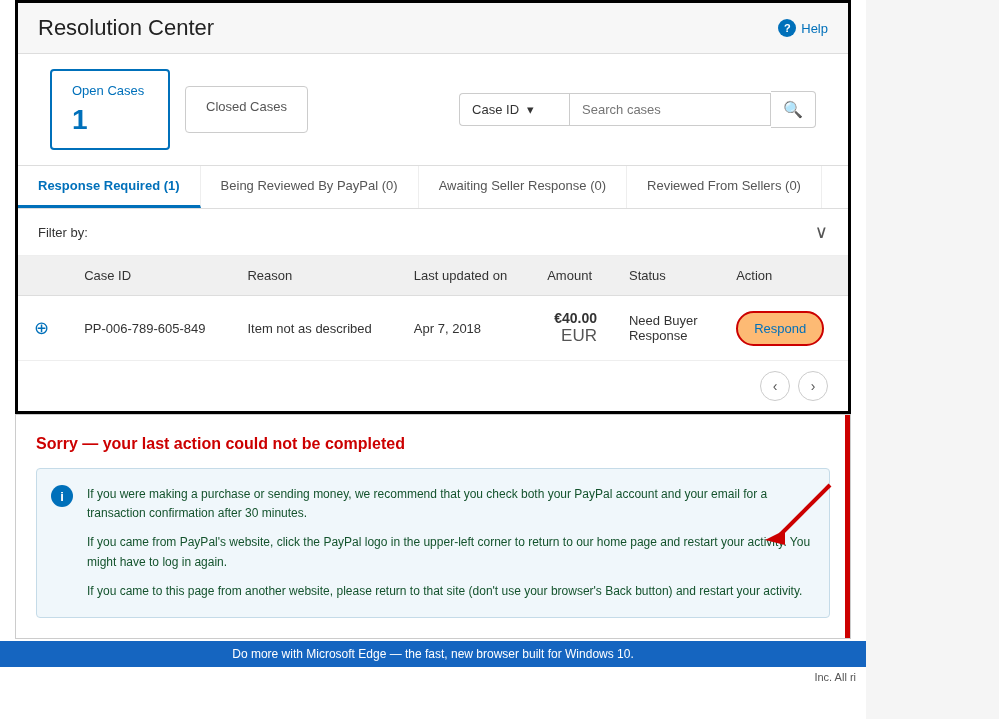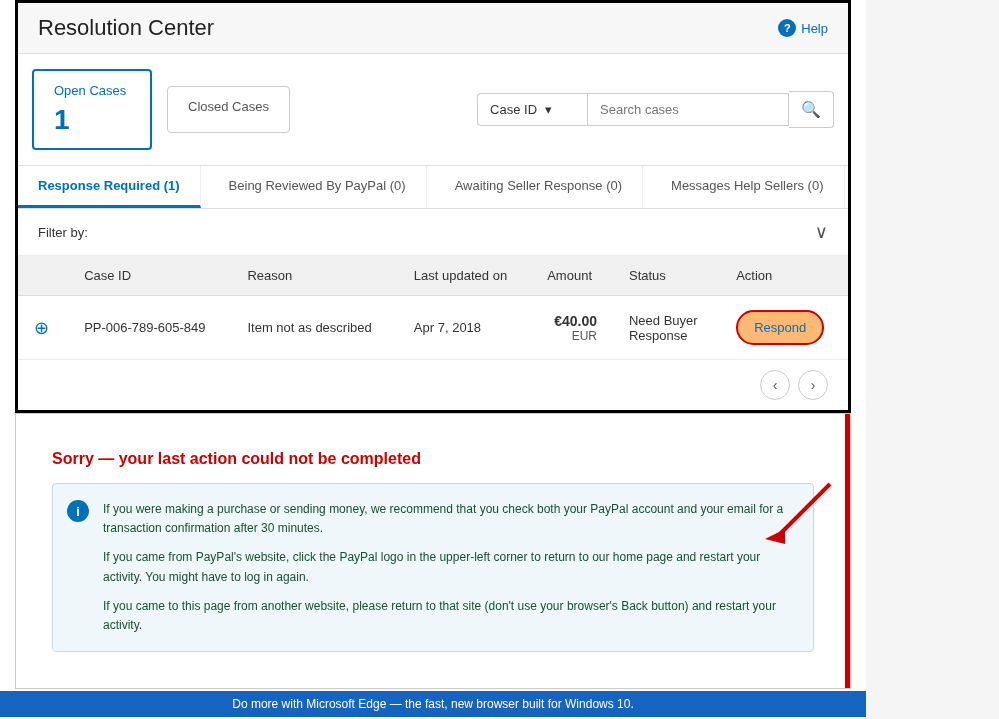--- a/index.html
+++ b/index.html
@@ -51,21 +51,21 @@
       height: 18px;
       display: inline-flex;
       align-items: center;
       justify-content: center;
       font-size: 11px;
       font-weight: bold;
     }
 
     
     .cards-search-row {
-      padding: 15px 14px;
+      padding: 15px 32px;
       display: flex;
       align-items: center;
       gap: 15px;
     }
 
     .case-card {
       border: 1px solid #ccc;
       border-radius: 4px;
       padding: 12px 20px;
       min-width: 120px;
@@ -133,21 +133,20 @@
       color: #555;
       font-size: 16px;
     }
 
     
     .tabs-row {
       border-top: 1px solid #ddd;
       border-bottom: 1px solid #ddd;
       display: flex;
       background: #fff;
-      gap: 8px;
     }
 
     .tab-item {
       padding: 12px 20px;
       font-size: 13px;
       cursor: pointer;
       color: #555;
       border-right: 1px solid #eee;
       white-space: nowrap;
     }
@@ -216,21 +215,21 @@
       text-align: right;
     }
 
     .amount-value {
       font-weight: bold;
       font-size: 14px;
       text-align: right;
     }
 
     .amount-currency {
-      font-size: 12px;
+      font-size: 17px;
       color: #555;
       display: block;
       text-align: right;
     }
 
     .respond-btn {
       border: 2px solid #c00;
       background: #fdba74;
       color: #0070ba;
       padding: 8px 16px;
@@ -260,21 +259,21 @@
       display: flex;
       align-items: center;
       justify-content: center;
     }
 
     
     .error-section {
       background: #fff;
       border: 1px solid #ccc;
       margin: 0 15px 0 15px;
-      padding: 36px;
+      padding: 20px;
       position: relative;
     }
 
     .error-title {
       color: #c00;
       font-size: 16px;
       font-weight: bold;
       margin-bottom: 15px;
     }
 
@@ -362,21 +361,21 @@
       </div>
       <div class="tab-item">
         <span>Being Reviewed By PayPal </span>
         <span>(0)</span>
       </div>
       <div class="tab-item">
         <span>Awaiting Seller Response </span>
         <span>(0)</span>
       </div>
       <div class="tab-item">
-        <span>Messages Help Sellers </span>
+        <span>Reviewed From Sellers </span>
         <span>(0)</span>
       </div>
     </div>
 
     <div class="filter-row">
       <span class="filter-label">Filter by:</span>
       <span class="filter-chevron">∨</span>
     </div>
 
     <table class="cases-table">

